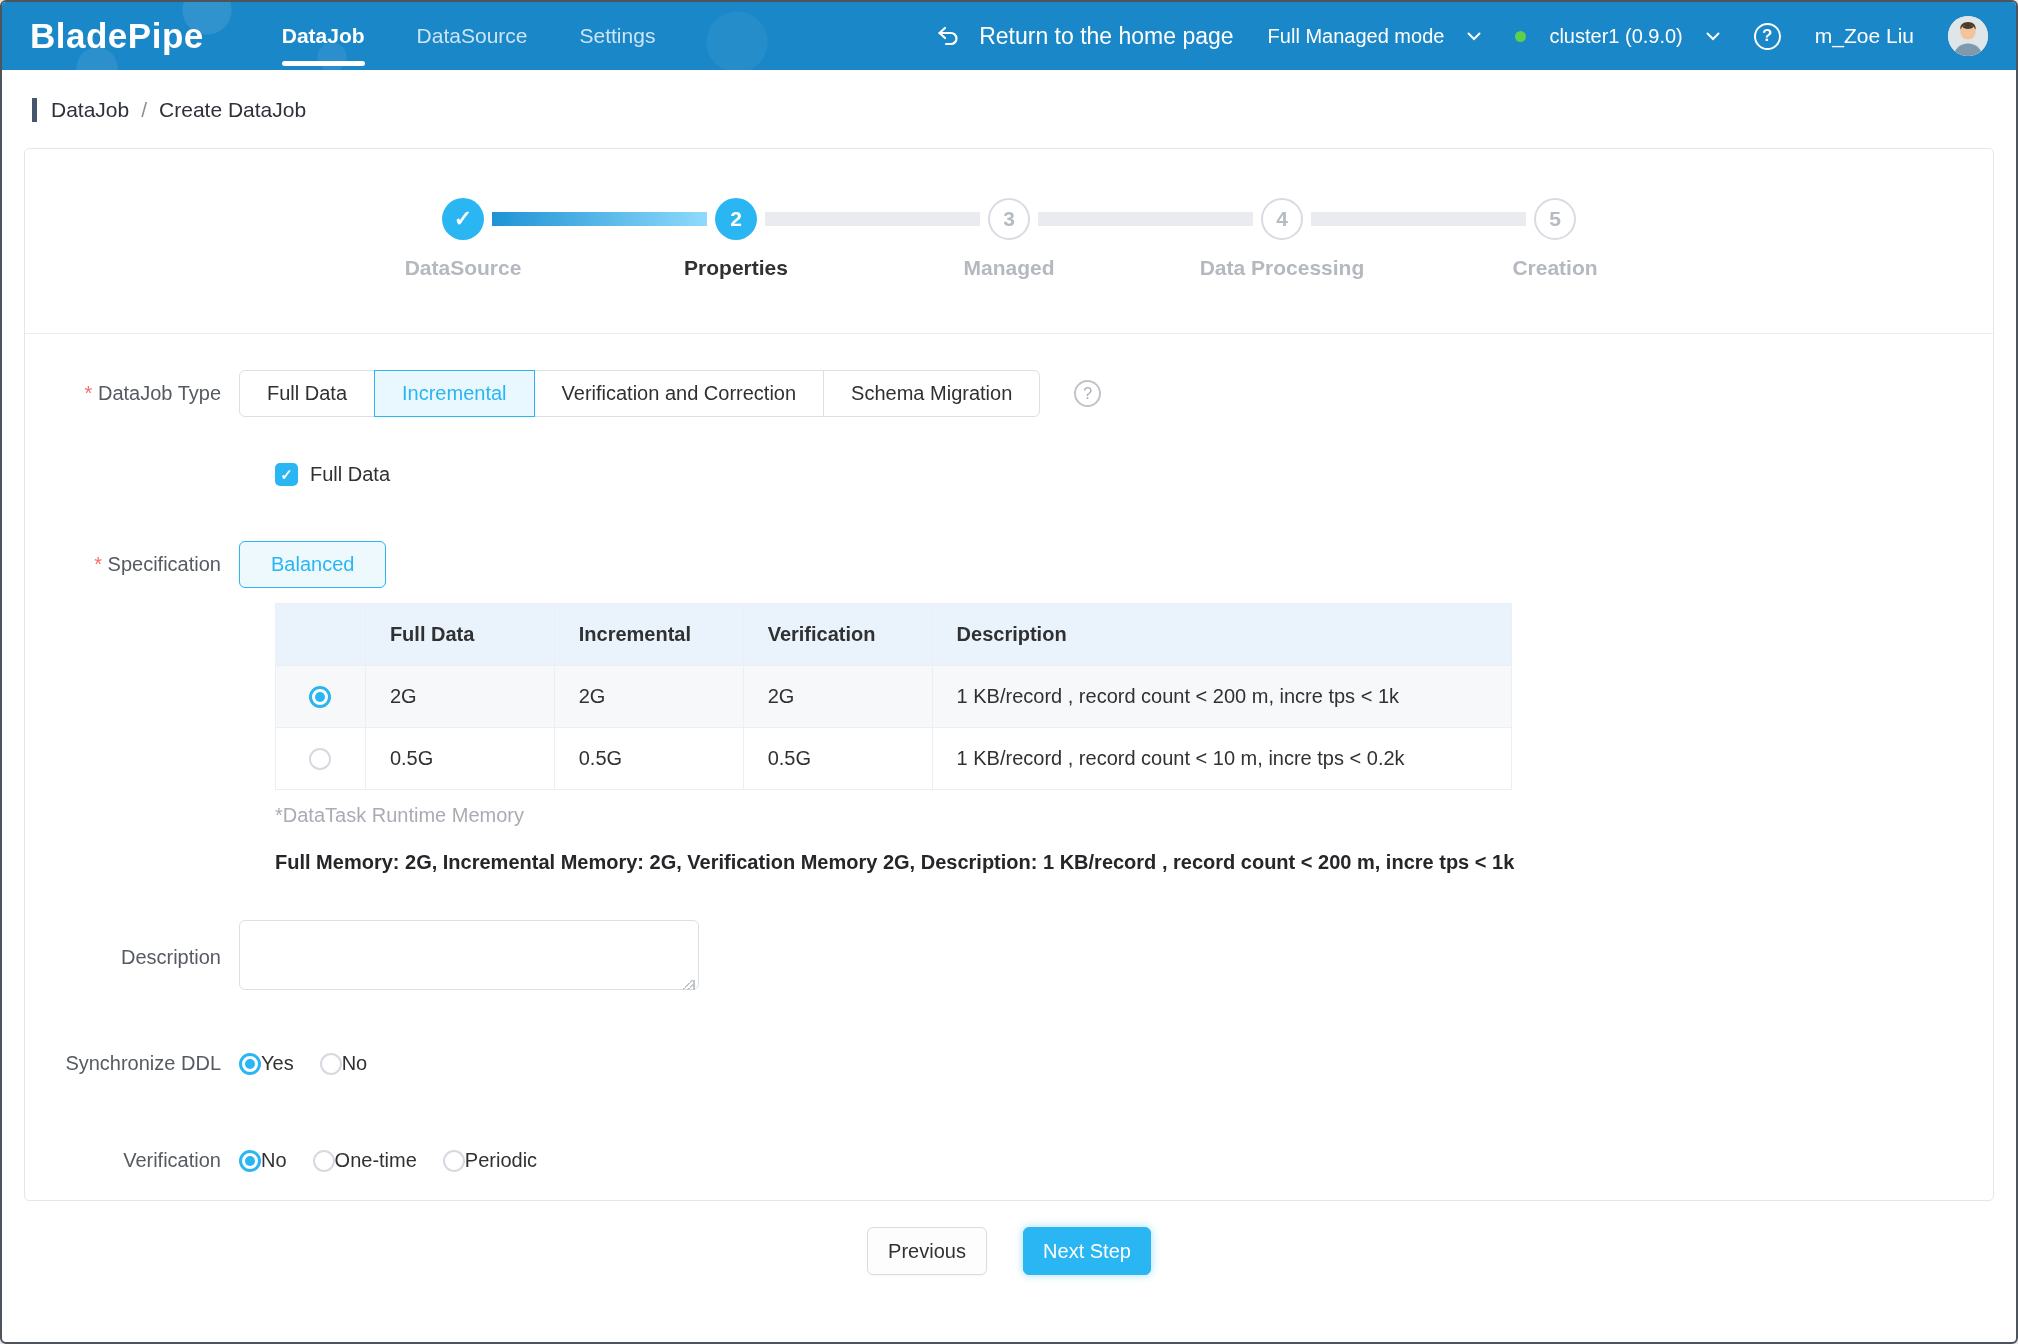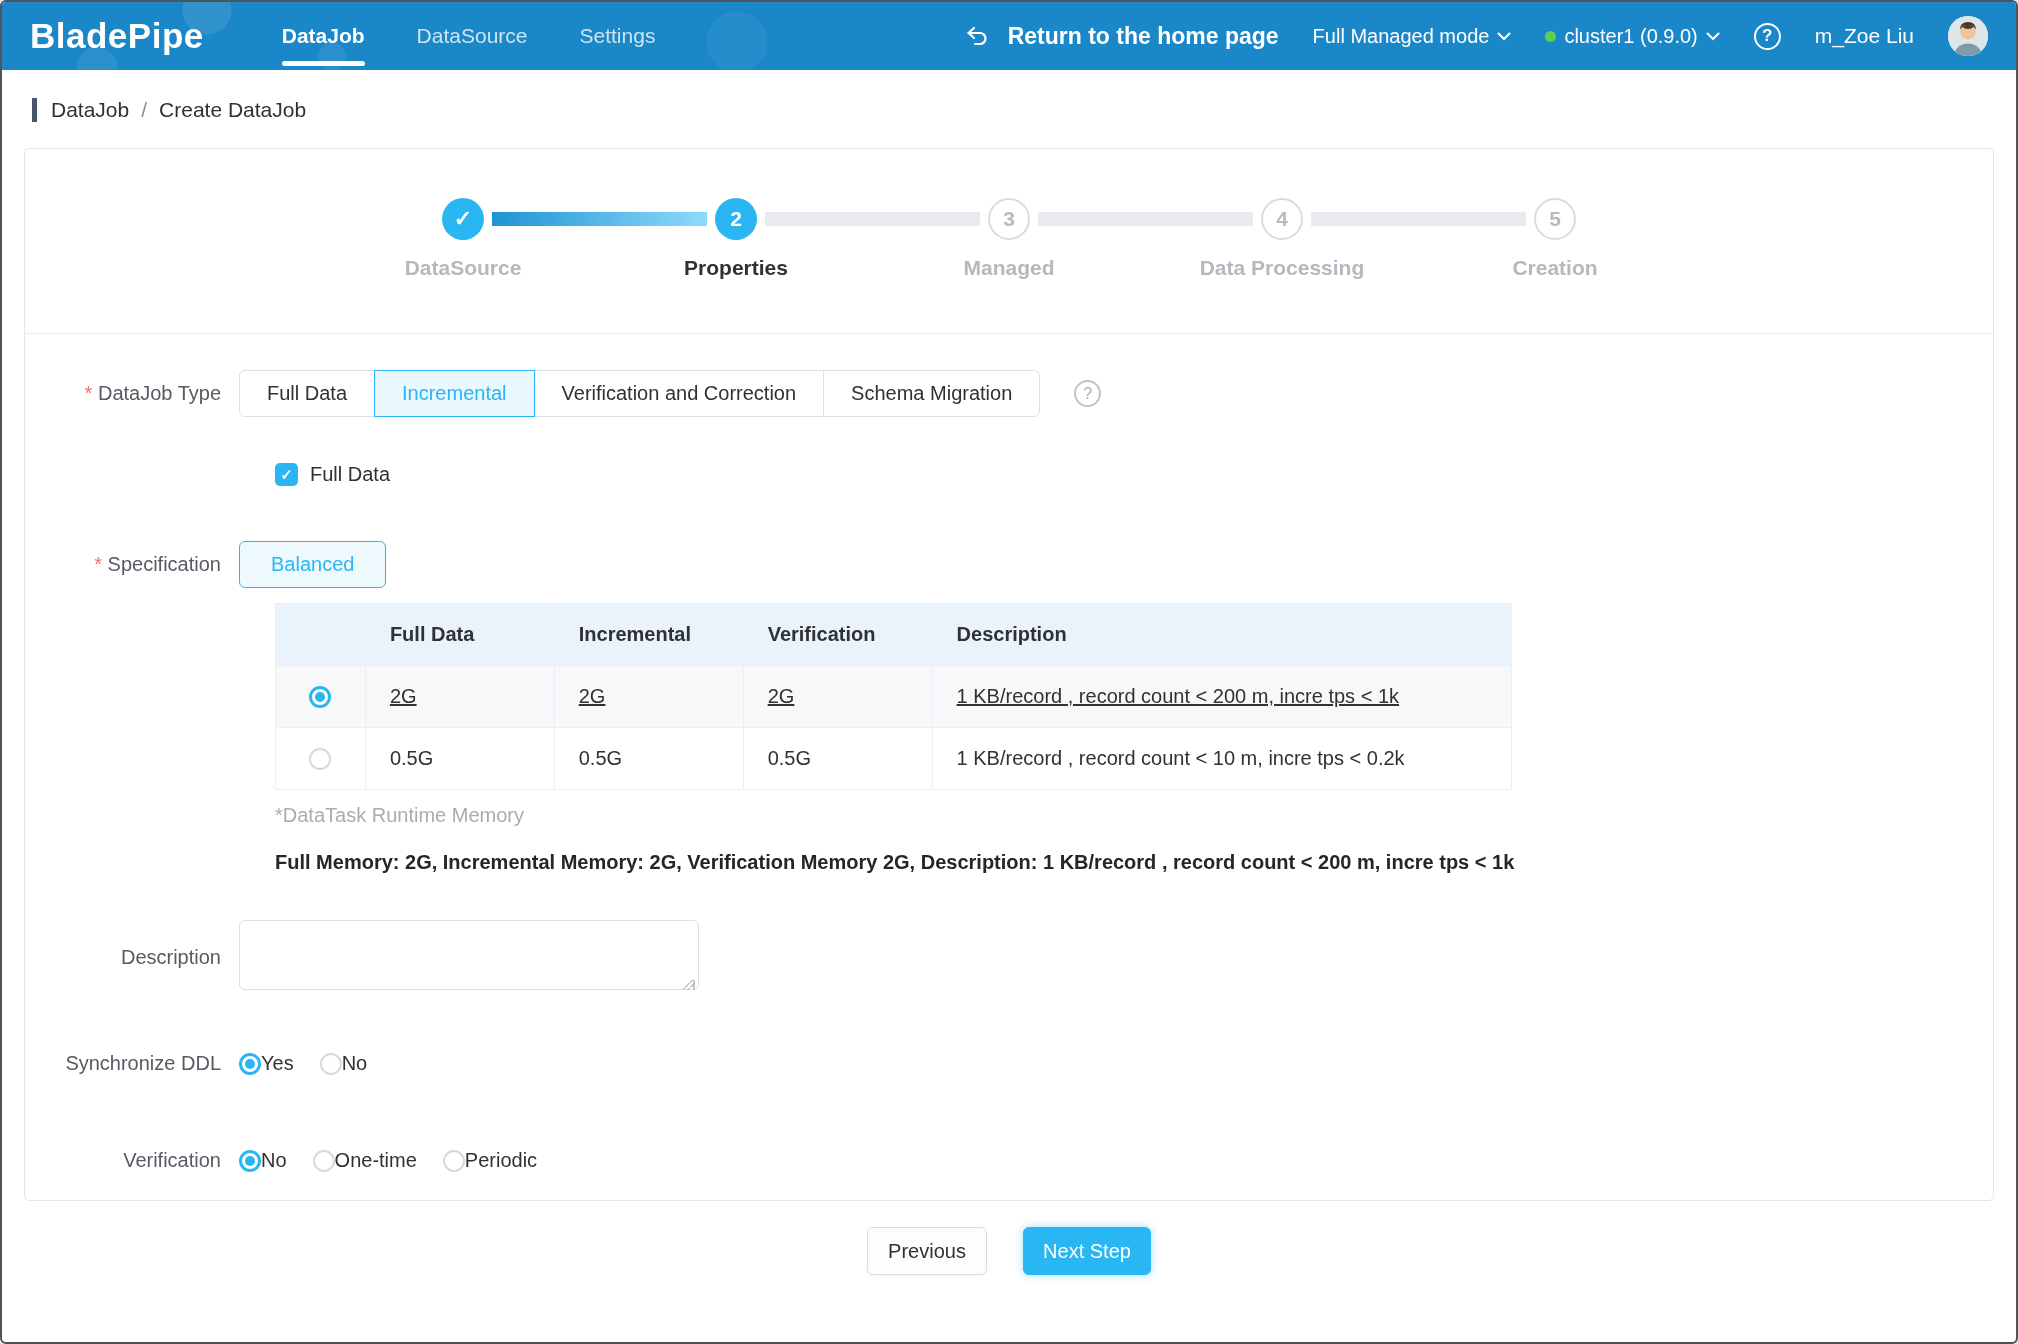--- a/index.html
+++ b/index.html
@@ -25,22 +25,22 @@
   .nav-item {
     padding:0 26px; font-size:21px; color:rgba(255,255,255,.78); height:100%;
     display:flex; align-items:center; position:relative; cursor:pointer; white-space:nowrap;
   }
   .nav-item.active { color:#fff; font-weight:700; }
   .nav-item.active::after {
     content:""; position:absolute; left:26px; right:26px; bottom:4px; height:5px;
     background:#fff; border-radius:3px;
   }
   .nav-right { margin-left:auto; display:flex; align-items:center; gap:34px; }
-  .return-home { display:flex; align-items:center; gap:19px; font-size:23px; font-weight:700; cursor:pointer; white-space:nowrap; }
-  .mode-select, .cluster-select { display:flex; align-items:center; gap:8px; font-size:20px; cursor:pointer; white-space:nowrap; }
+  .return-home { display:flex; align-items:center; gap:19px; font-size:23px; font-weight:400; cursor:pointer; white-space:nowrap; }
+  .mode-select, .cluster-select { display:flex; align-items:center; gap:23px; font-size:20px; cursor:pointer; white-space:nowrap; }
   .status-dot { width:11px; height:11px; border-radius:50%; background:#5cd04b; display:inline-block; }
   .q-circle {
     width:27px; height:27px; border-radius:50%; border:2px solid #fff;
     display:flex; align-items:center; justify-content:center; font-size:17px; font-weight:700; cursor:pointer;
   }
   .q-circle::after { content:"?"; }
   .user-name { font-size:21px; cursor:pointer; white-space:nowrap; }
   .avatar { width:40px; height:40px; border-radius:50%; overflow:hidden; background:#e8e3da; cursor:pointer; flex:none; }
 
   
@@ -105,21 +105,21 @@
   .spec-row { margin-top:55px; }
   .balanced-btn {
     height:47px; padding:0 31px; border:1px solid #29b6f2; background:#eef9fe; color:#29b6f2;
     font-size:20px; border-radius:6px; display:flex; align-items:center; cursor:pointer;
   }
 
   .spec-table { margin:15px 0 0 250px; border-collapse:collapse; width:1237px; }
   .spec-table th, .spec-table td { border:1px solid #ebeef5; height:62px; text-align:left; padding:0 0 0 24px; }
   .spec-table th { background:#eaf3fb; font-size:20px; font-weight:700; color:#303133; }
   .spec-table td { font-size:20px; color:#303133; background:#fff; }
-  .spec-table tr.selected td { background:#f7f8f9;text-decoration:underline; }
+  .spec-table tr.selected td { background:#f7f8f9; }
   .cell-radio { padding-left:0 !important; text-align:center !important; }
 
   .radio { width:22px; height:22px; border-radius:50%; border:2px solid #d6d9df; background:#fff; display:inline-block; vertical-align:middle; position:relative; cursor:pointer; flex:none; }
   .radio.checked { border:3px solid #29b6f2; }
   .radio.checked::after {
     content:""; position:absolute; left:50%; top:50%; transform:translate(-50%,-50%);
     width:10px; height:10px; border-radius:50%; background:#29b6f2;
   }
 
   .runtime-note { margin:14px 0 0 250px; font-size:20px; color:#a9acb3; }

